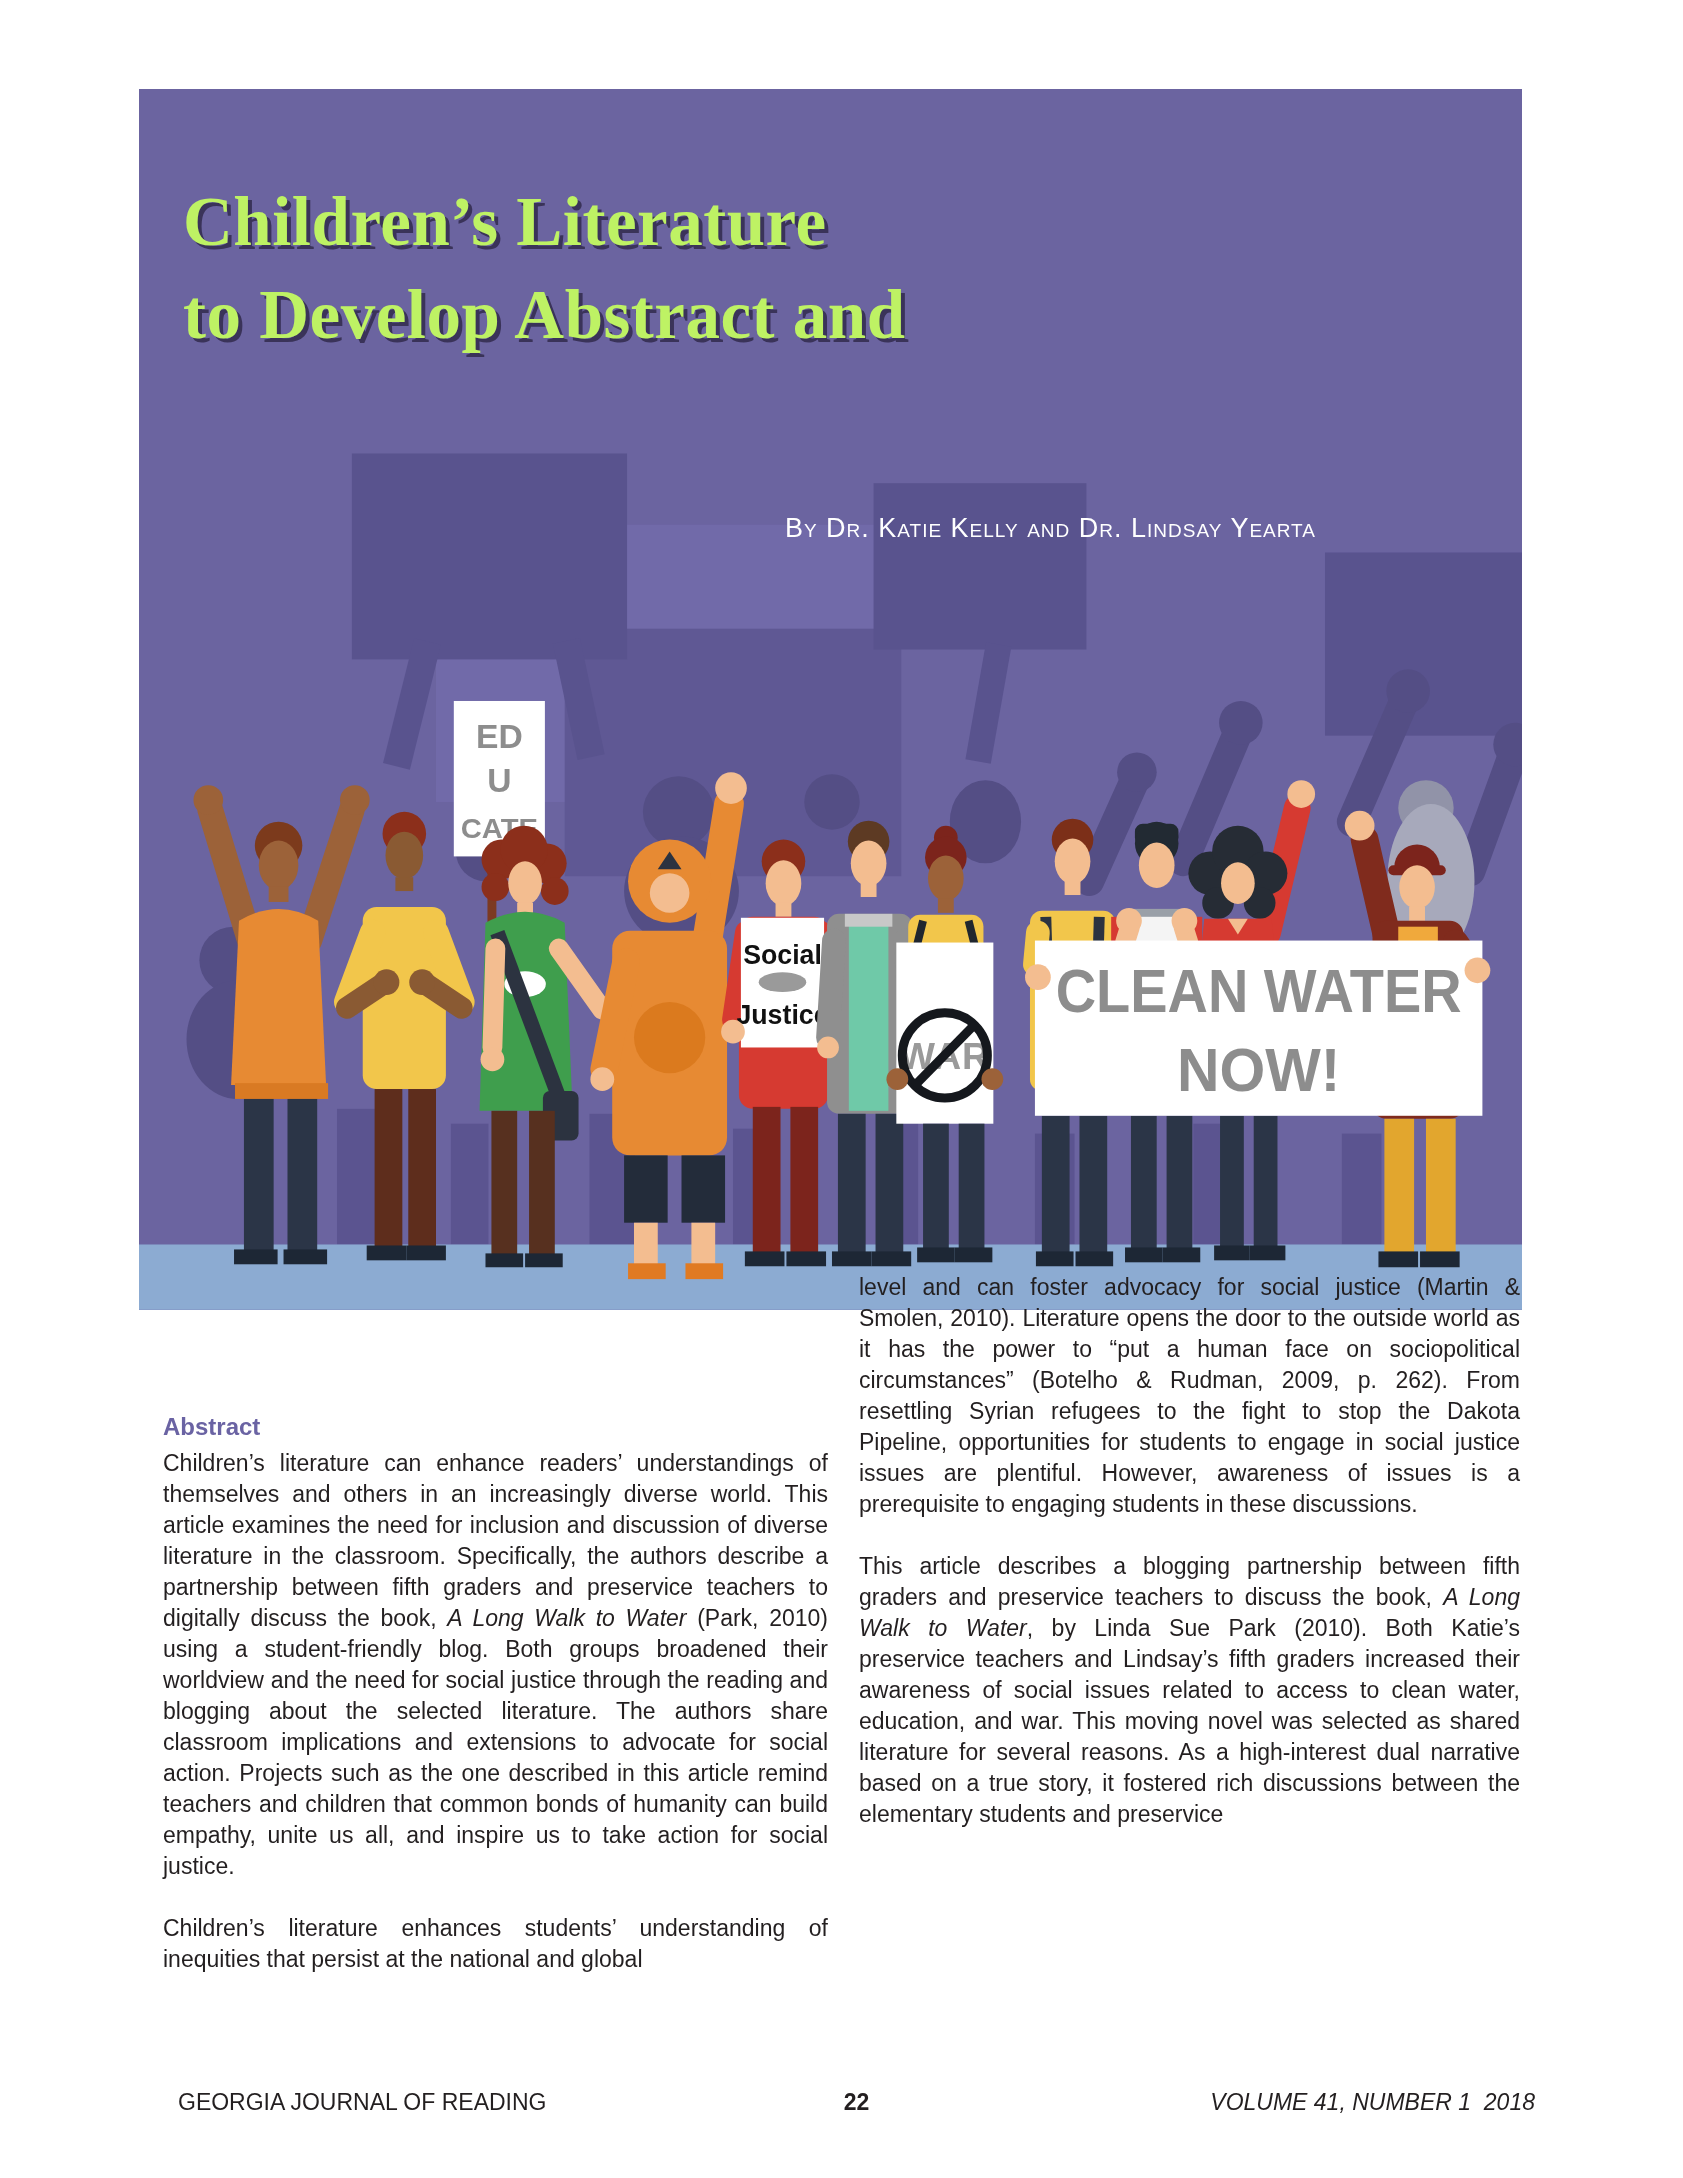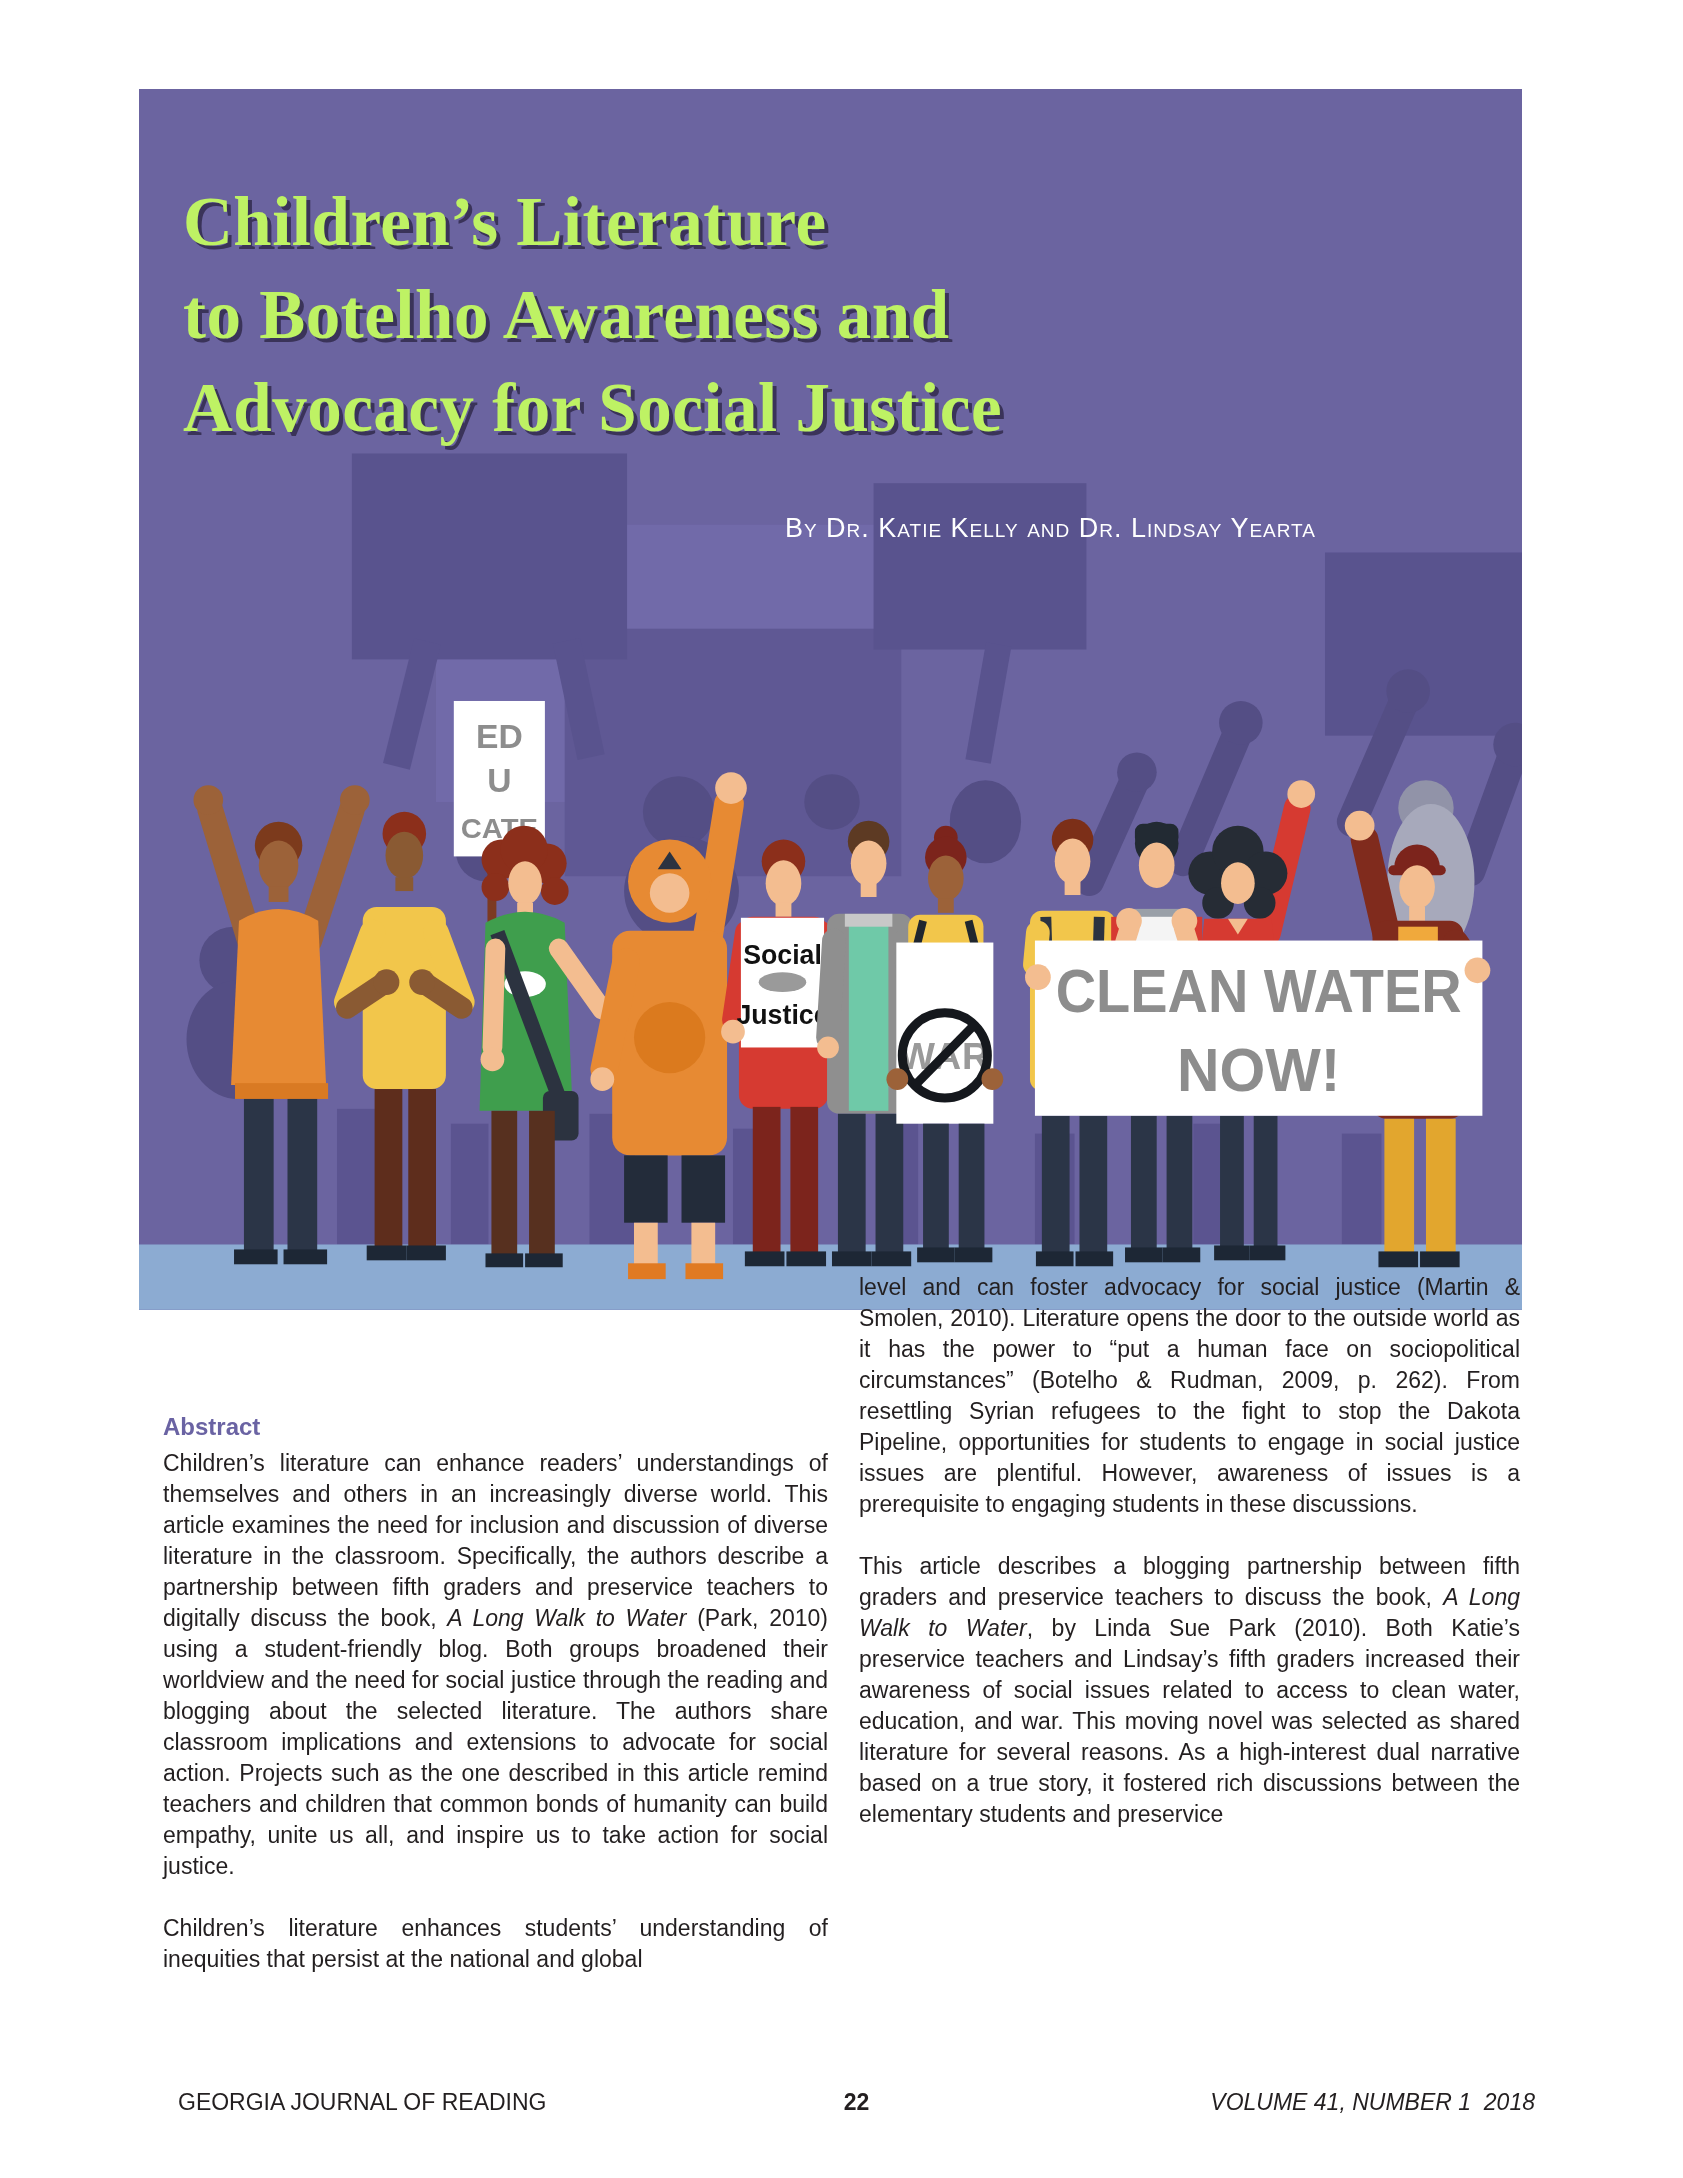--- a/index.html
+++ b/index.html
@@ -313,22 +313,21 @@
         <rect x="905" y="860" width="452" height="177" fill="#ffffff"></rect>
         <text x="1131" y="932" text-anchor="middle" font-size="62" font-weight="bold" fill="#8d8d8d" textLength="410" lengthAdjust="spacingAndGlyphs">CLEAN WATER</text>
         <text x="1131" y="1012" text-anchor="middle" font-size="62" font-weight="bold" fill="#8d8d8d" textLength="165" lengthAdjust="spacingAndGlyphs">NOW!</text>
         <circle cx="908" cy="897" r="13" fill="#f3bd90"></circle>
         <circle cx="1352" cy="890" r="13" fill="#f3bd90"></circle>
       </g>
     </svg>
 
     <h1 class="title">
       <span>Children’s Literature</span>
-      <span>to Botelho Awareness and</span>
-      <span>Advocacy for Social Justice</span>
+      <span>to Develop Abstract and</span>
     </h1>
     <div class="byline">By Dr. Katie Kelly and Dr. Lindsay Yearta</div>
   </section>
 
   <section class="col col-left">
     <h2 class="abstract-h">Abstract</h2>
     <p><span>Children’s literature can enhance readers’ understandings of themselves and others in an increasingly diverse world. This article examines the need for inclusion and discussion of diverse literature in the classroom. Specifically, the authors describe a partnership between fifth graders and preservice teachers to digitally discuss the book, </span><i>A Long Walk to Water</i><span> (Park, 2010) using a student-friendly blog. Both groups broadened their worldview and the need for social justice through the reading and blogging about the selected literature. The authors share classroom implications and extensions to advocate for social action. Projects such as the one described in this article remind teachers and children that common bonds of humanity can build empathy, unite us all, and inspire us to take action for social justice.</span></p>
     <p><span>Children’s literature enhances students’ understanding of inequities that persist at the national and global</span></p>
   </section>
 

